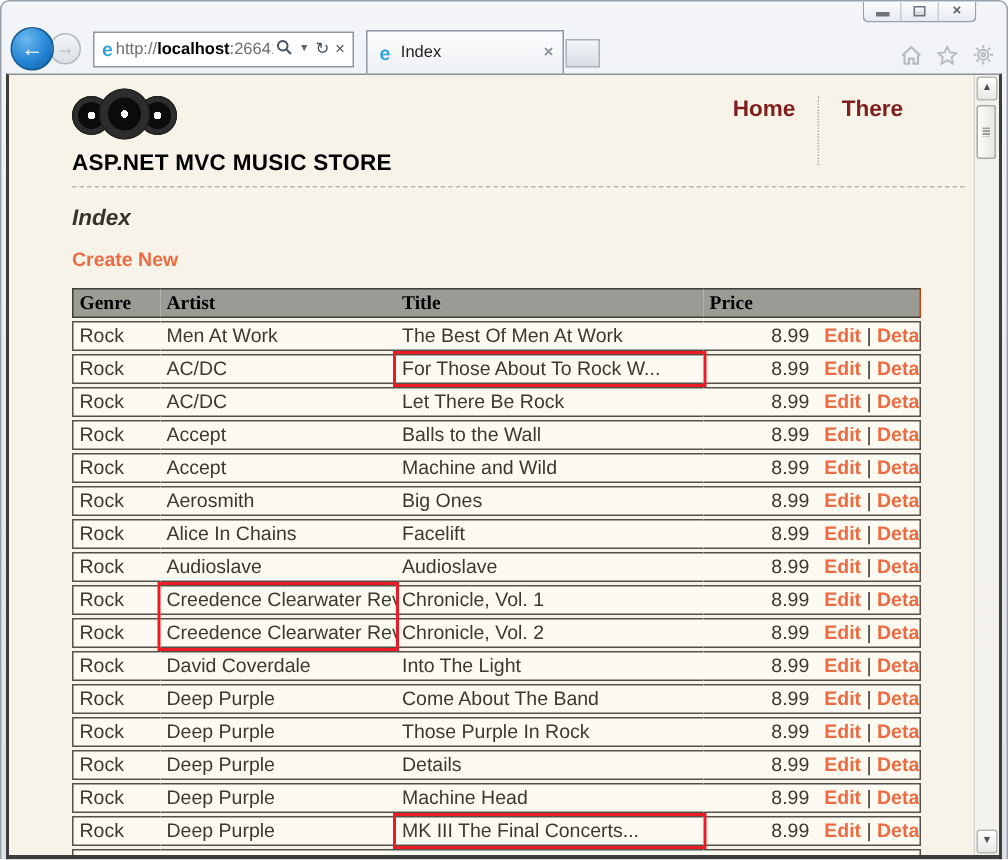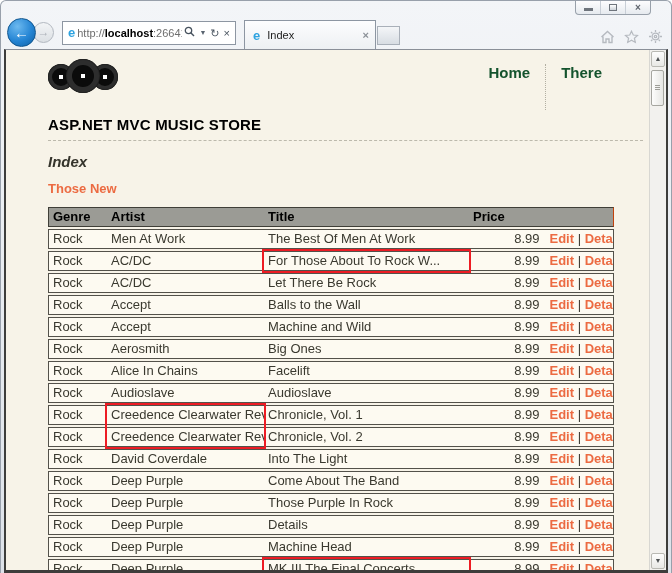--- a/index.html
+++ b/index.html
@@ -46,33 +46,33 @@
     box-sizing:border-box;background:#f7f3e8;display:flex;}
   .page{flex:1;overflow:hidden;padding:2px 2px 0 42px;position:relative;}
   
   .pagehead{display:flex;justify-content:space-between;}
   .logo{margin-top:5px;height:38px;width:72px;position:relative;}
   .disc{position:absolute;border-radius:50%;background:radial-gradient(circle,#fff 0 2.5px,#0b0b0b 2.5px 100%);
     box-shadow:inset 0 0 0 4px rgba(255,255,255,0.14), inset 0 0 0 1px #000;}
   .disc.l{width:26px;height:26px;left:0;top:7px;}
   .disc.r{width:26px;height:26px;left:44px;top:7px;}
   .disc.m{width:34px;height:34px;left:18px;top:2px;z-index:2;box-shadow:inset 0 0 0 6px rgba(255,255,255,0.14), inset 0 0 0 1px #000;}
-  .brand{font-size:15px;font-weight:bold;color:#000;margin-top:21px;letter-spacing:0.2px;}
+  .brand{font-size:15px;font-weight:bold;color:#000;margin-top:5px;letter-spacing:0.2px;}
   .topnav{display:flex;align-items:flex-start;padding-top:12px;margin-right:30px;}
-  .topnav .navitem{font-size:15px;font-weight:bold;color:#14532d;padding:0 15px;cursor:pointer;}
+  .topnav .navitem{font-size:15px;font-weight:bold;color:#7f1d1d;padding:0 15px;cursor:pointer;}
   .nav-divider{width:0;border-left:1px dotted #b2afa2;height:46px;}
   .rule{border:none;border-top:1px dashed #bcb9ac;margin:7px 4px 0 0;}
   .index-heading{font-size:15px;font-weight:bold;font-style:italic;color:#35342c;margin-top:12px;}
   .create-new{display:inline-block;margin-top:11px;font-size:13px;font-weight:bold;color:var(--accent);cursor:pointer;}
   
   .album-table-wrap{position:relative;margin-top:8px;width:566px;}
   table{border-collapse:separate;border-spacing:0 2px;width:100%;font-size:13px;color:#3a392f;table-layout:fixed;}
   th,td{height:18px;padding:0 0 0 4px;white-space:nowrap;overflow:hidden;line-height:18px;}
   th{background:var(--th-bg);color:#000;font-weight:bold;text-align:left;
-    border-top:1px solid #3f3e37;border-bottom:1px solid #3f3e37;}
+    border-top:1px solid #3f3e37;border-bottom:1px solid #3f3e37;font-family:Liberation Serif, serif;}
   th:first-child{border-left:1px solid #3f3e37;}
   th:last-child{border-right:1px solid #c2410c;}
   td{background:#fdfaf1;border-top:1px solid #53514a;border-bottom:1px solid #53514a;}
   td:first-child{border-left:1px solid #53514a;}
   td:last-child{border-right:1px solid #53514a;}
   .w-genre{width:54px;} .w-artist{width:153px;} .w-title{width:201px;}
   td.price{width:28px;text-align:right;padding:0 2px 0 0;}
   td.actions{width:118px;padding-left:8px;}
   a.action{color:var(--accent);font-weight:bold;text-decoration:none;cursor:pointer;}
   .sep{color:#3b3a32;}
@@ -169,21 +169,21 @@
         <div class="topnav">
           <span class="navitem">Home</span>
           <span class="nav-divider"></span>
           <span class="navitem">There</span>
         </div>
       </div>
 
       <hr class="rule">
 
       <div class="index-heading">Index</div>
-      <span class="create-new">Those New</span>
+      <span class="create-new">Create New</span>
 
       <div class="album-table-wrap">
         <table>
           <thead>
             <tr>
               <th class="w-genre">Genre</th>
               <th class="w-artist">Artist</th>
               <th class="w-title">Title</th>
               <th colspan="2">Price</th>
             </tr>

